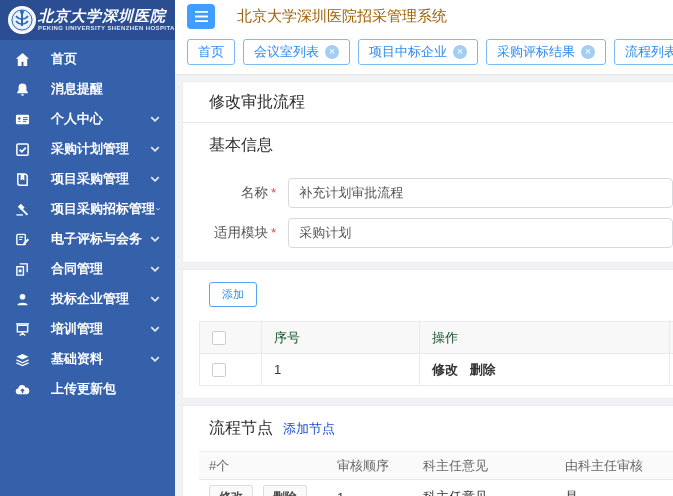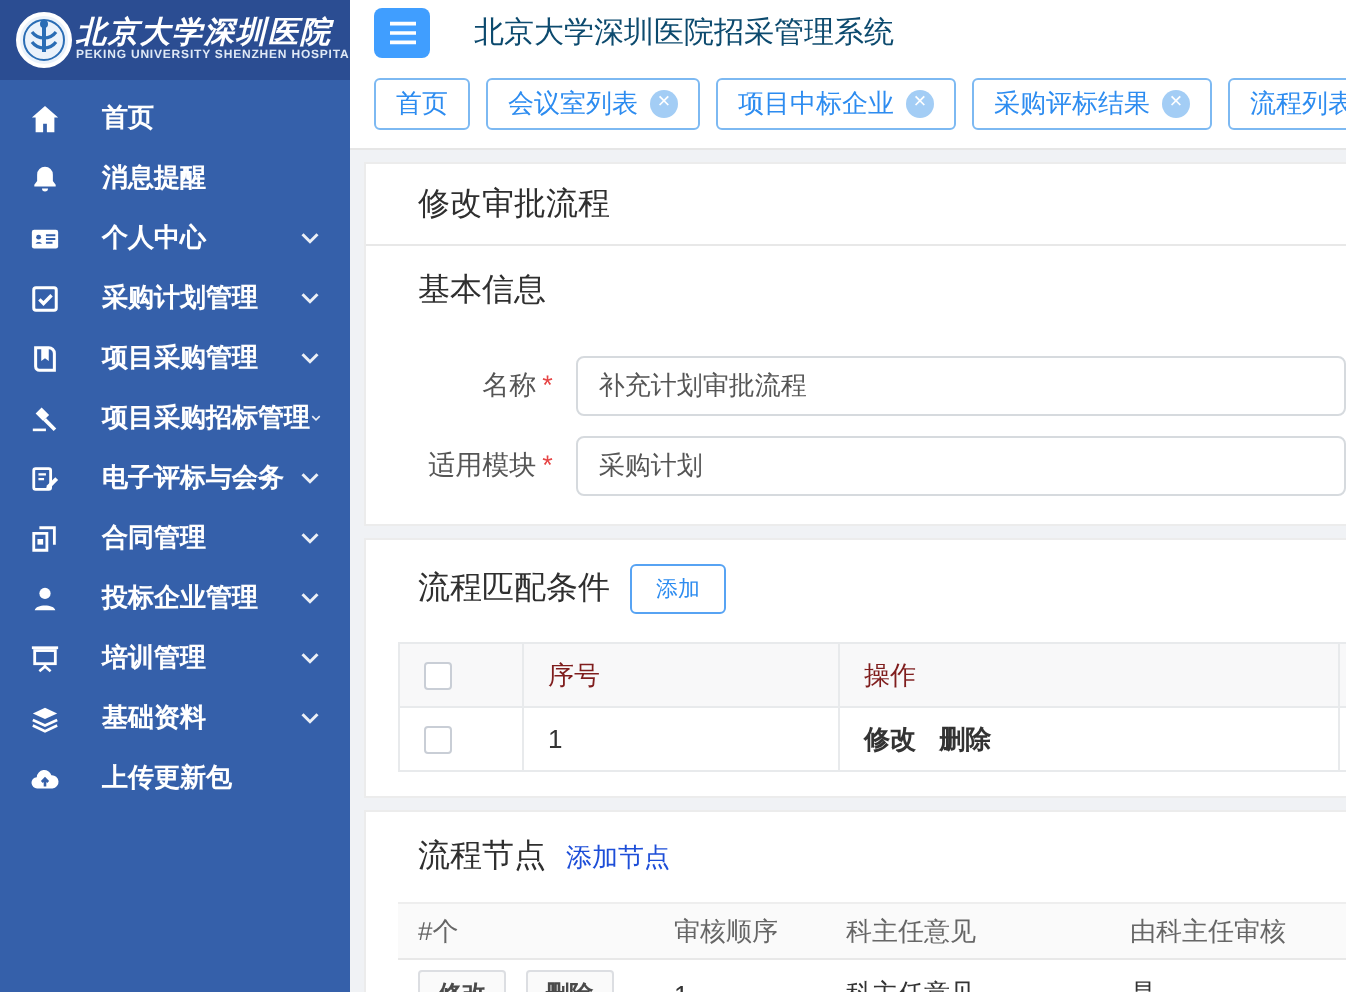--- a/index.html
+++ b/index.html
@@ -19,21 +19,21 @@
   .nav-ico { width:17px; height:17px; flex:none; display:flex; align-items:center; justify-content:center; }
   .nav-ico svg { width:15px; height:15px; }
   .nav-label { margin-left:20px; font-size:13px; font-weight:bold; flex:1; white-space:nowrap; }
   .nav-arrow { width:12px; height:12px; opacity:.9; }
 
   
   .main { flex:1; min-width:0; display:flex; flex-direction:column; background:#f0f2f5; }
   .topbar { height:33px; background:#fff; display:flex; align-items:center; padding:0 12px; gap:22px; }
   .hamburger { width:28px; height:25px; background:#409eff; border:none; border-radius:4px; display:flex; align-items:center; justify-content:center; cursor:pointer; }
   .hamburger svg { width:15px; height:13px; }
-  .sys-title { font-size:15px; color:#0c4a6e; white-space:nowrap; }
+  .sys-title { font-size:15px; color:#a16207; white-space:nowrap; }
 
   .tabbar { background:#fff; padding:6px 12px 9px; display:flex; gap:8px; border-bottom:1px solid #e6e6e6; }
   .tab { height:26px; display:flex; align-items:center; gap:6px; padding:0 10px; border:1px solid #7db9f2; border-radius:3px; color:#2d8cf0; background:#fff; font-size:13px; white-space:nowrap; cursor:pointer; }
   .tab-close { width:14px; height:14px; border-radius:50%; background:#a3cdf5; color:#fff; font-size:11px; line-height:13px; text-align:center; cursor:pointer; }
 
   .content { flex:1; overflow:hidden; padding:6px 0 0 7px; display:flex; flex-direction:column; gap:6px; }
   .panel { background:#fff; border:1px solid #ececec; border-right:none; }
 
   .page-title { font-size:16px; color:#2f2f2f; padding:10px 16px 9px 26px; border-bottom:1px solid #e8e8e8; }
   .section-title { font-size:16px; color:#2f2f2f; padding:12px 0 6px 26px; display:flex; align-items:center; gap:10px; }
@@ -44,21 +44,21 @@
   .form-label { width:112px; text-align:right; font-size:13.5px; color:#555; white-space:nowrap;padding-left:14px; }
   .req { color:#e64545; margin-left:3px; }
   .form-input { margin-left:12px; width:470px; height:30px; border:1px solid #d6dade; border-radius:4px; padding:0 10px; font-size:13px; color:#555; font-family:"Liberation Sans",sans-serif; }
 
   .add-btn { height:25px; padding:0 12px; font-size:11px; color:#2d8cf0; background:#fff; border:1px solid #57a3f3; border-radius:3px; cursor:pointer; }
   .add-link { font-size:13px; color:#1d4ed8; text-decoration:none; cursor:pointer; }
 
   
   .tbl { border-collapse:collapse; margin:8px 0 12px 16px; table-layout:fixed; width:700px; font-size:13px; }
   .tbl th, .tbl td { border:1px solid #e8eaec; height:32px; padding:0 12px; text-align:left; font-weight:normal; }
-  .tbl th { background:#f8f8f9; color:#7f1d1d; }
+  .tbl th { background:#f8f8f9; color:#14532d; }
   .tbl td { color:#333; }
   .chk { width:14px; height:14px; border:1px solid #c9ced6; border-radius:2px; background:#fff; display:inline-block; vertical-align:middle; cursor:pointer; }
   .cell-action { font-weight:bold; color:#333; cursor:pointer; margin-right:8px; }
 
   
   .tbl2 { border-collapse:collapse; margin:6px 0 0 16px; table-layout:fixed; width:640px; font-size:13px; }
   .tbl2 th { background:#fafafa; color:#666; font-weight:normal; text-align:left; height:28px; padding:0 10px; border-top:1px solid #eee; border-bottom:1px solid #e8e8e8; }
   .tbl2 td { height:35px; padding:0 10px; border-bottom:1px solid #eee; color:#333; text-align:left; }
   .mini-btn { height:24px; padding:0 9px; font-size:12px; color:#4a4a4a; font-weight:bold; background:#fafafa; border:1px solid #dcdee2; border-radius:2px; cursor:pointer; margin-right:6px; }
 </style>
@@ -271,21 +271,20 @@
           </div>
           <div class="form-row">
             <span class="form-label"><span>适用模块</span><span class="req">*</span></span>
             <input class="form-input" type="text" value="采购计划" style="">
           </div>
         </div>
       </section>
 
       <section class="panel">
         <div class="section-title">
-          <span>流程匹配条件</span>
           <button class="add-btn">添加</button>
         </div>
         <table class="tbl">
           <colgroup>
               <col style="width:62px">
               <col style="width:158px">
               <col style="width:250px">
               <col>
             </colgroup>
           <thead>

